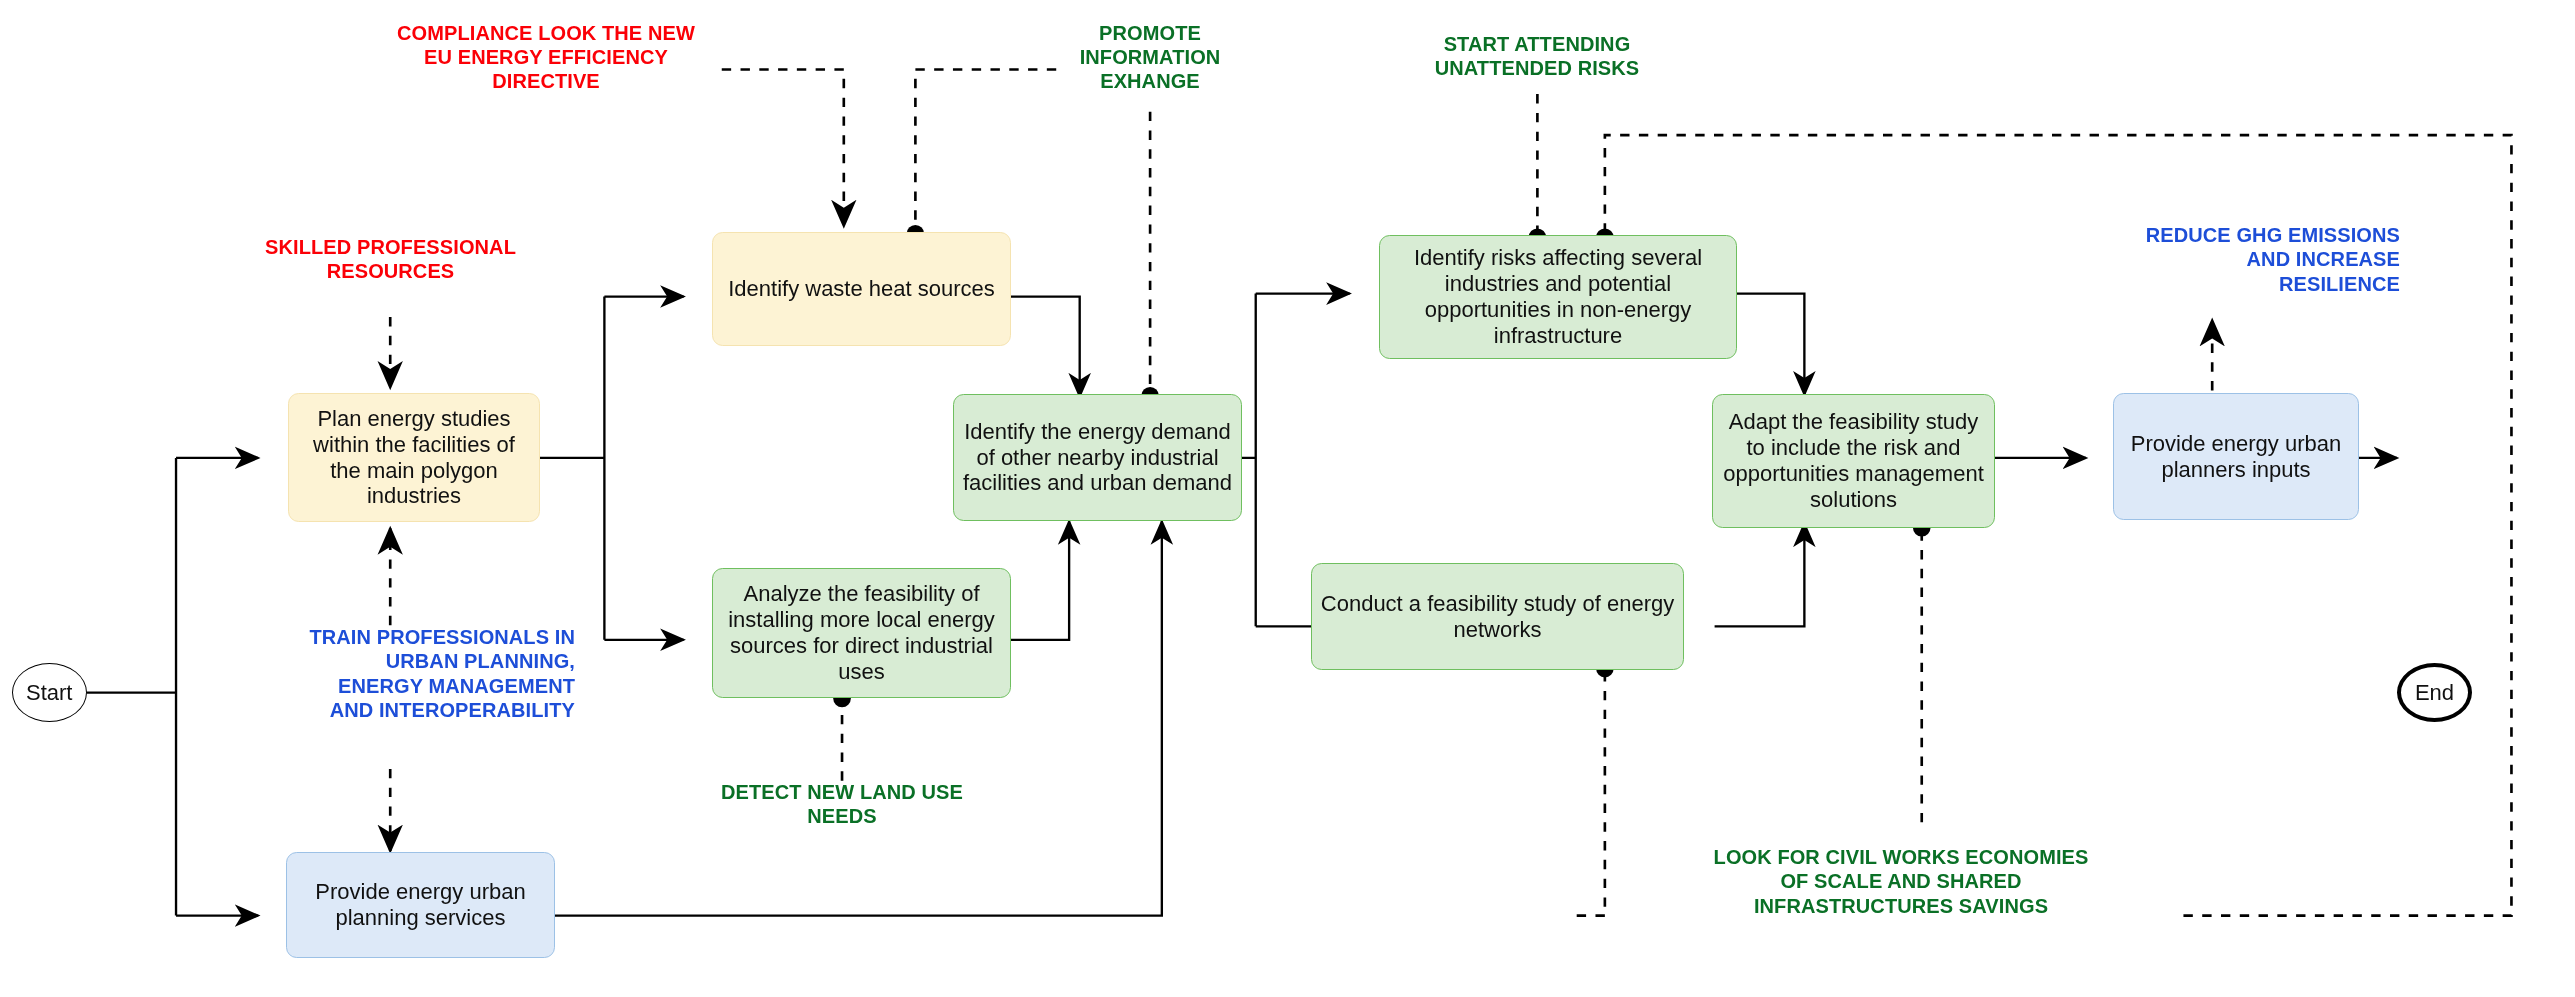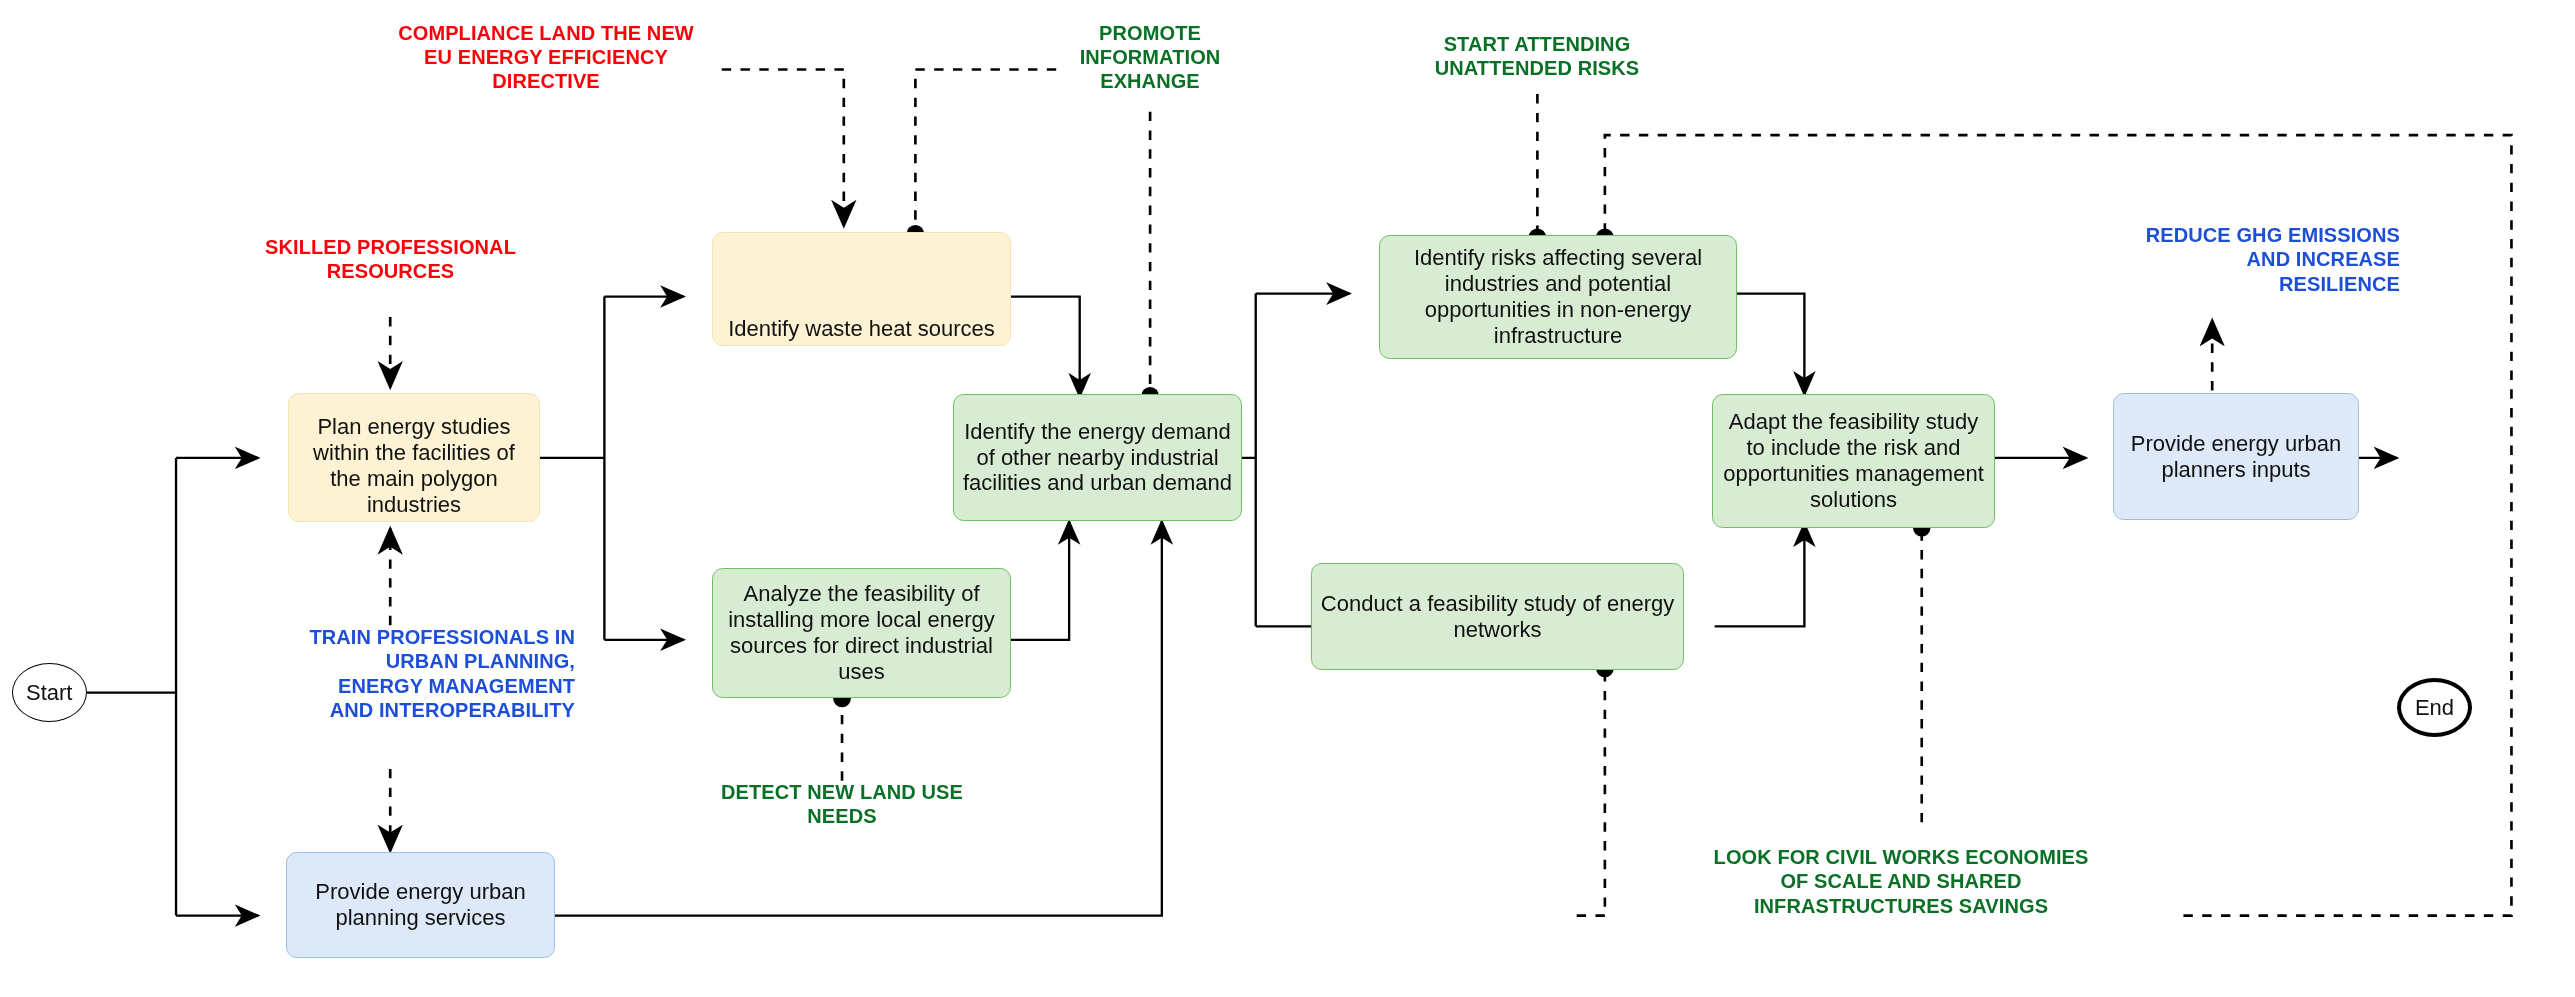--- a/index.html
+++ b/index.html
@@ -31,21 +31,20 @@
     border-radius: 10.6px;
     font-size: 22px;
     line-height: 1.18;
     color: #111111;
     padding: 3.5px 5.9px;
     margin-left: 21px;
   }
   .node-yellow {
     background: #fdf3d4;
     border: 1.2px solid #f5e3b0;
-    align-items: flex-end;
   }
   .node-green {
     background: #d8ecd4;
     border: 1.2px solid #6fbf5f;
   }
   .node-blue {
     background: #dde9f8;
     border: 1.2px solid #9cc1e6;
   }
   .terminal {
@@ -154,21 +153,21 @@
       <circle cx="1435" cy="1190" r="15"></circle>
       <circle cx="2735" cy="1139" r="15"></circle>
       <circle cx="3275" cy="899" r="15"></circle>
     </g>
   </svg>
 
   <div class="terminal terminal-start" style="left:11.7px; top:663px; width:75px; height:59px;">
     <span>Start</span>
   </div>
 
-  <div class="terminal terminal-end" style="left:2397px; top:678px; width:75px; height:59px;">
+  <div class="terminal terminal-end" style="left:2397px; top:663px; width:75px; height:59px;">
     <span>End</span>
   </div>
 
   <div class="node node-yellow" style="left:267px; top:393px; width:252px; height:129px;">
     <span>Plan energy studies within the facilities of the main polygon industries</span>
   </div>
 
   <div class="node node-yellow" style="left:691px; top:232px; width:299px; height:114px;">
     <span>Identify waste heat sources</span>
   </div>
@@ -194,21 +193,21 @@
   </div>
 
   <div class="node node-blue" style="left:2092px; top:393px; width:246px; height:127px;">
     <span>Provide energy urban planners inputs</span>
   </div>
 
   <div class="node node-blue" style="left:265px; top:852px; width:269px; height:106px;">
     <span>Provide energy urban planning services</span>
   </div>
 
-  <div class="note note-red" style="left:364px; top:20.5px; width:364px;">COMPLIANCE LAND THE NEW
+  <div class="note note-red" style="left:364px; top:20.5px; width:364px;">COMPLIANCE LOOK THE NEW
 EU ENERGY EFFICIENCY
 DIRECTIVE</div>
 
   <div class="note note-red" style="left:235px; top:235px; width:311px;">SKILLED PROFESSIONAL
 RESOURCES</div>
 
   <div class="note note-green" style="left:1053px; top:20.5px; width:194px;">PROMOTE
 INFORMATION
 EXHANGE</div>
 

